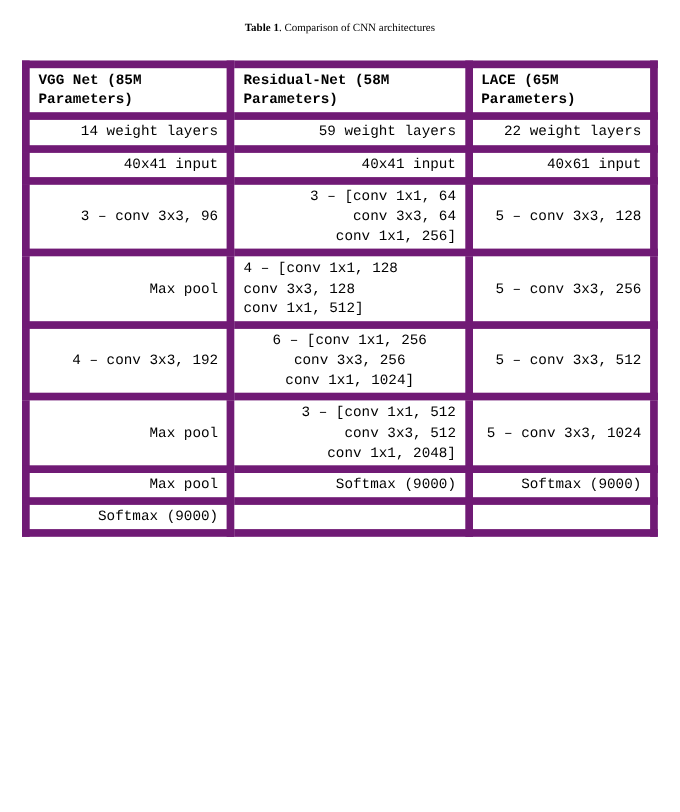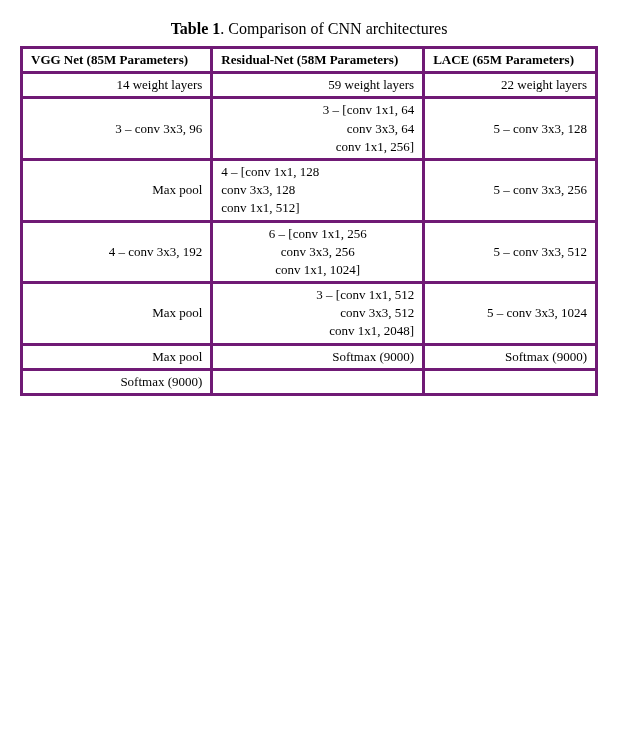--- a/index.html
+++ b/index.html
@@ -14,40 +14,41 @@
       width: 618px;
       min-height: 738px;
     }
 
     .page-container {
       width: 580px;
     }
 
     .table-title {
       text-align: center;
-      font-size: 16px;
-      margin-bottom: 8px;
+      font-size: 10px;
+      margin-bottom: 24px;
       font-weight: normal;
     }
 
     .table-title span.bold {
       font-weight: bold;
     }
 
     table {
       width: 100%;
       border-collapse: collapse;
       border: 1.5px solid #000;
     }
 
     th, td {
-      border: 3px solid #701a75;
+      border: 7px solid #701a75;
       padding: 2px 8px;
       vertical-align: middle;
       line-height: 1.4;
+      font-family: Liberation Mono, monospace;
     }
 
     thead th {
       font-weight: bold;
       text-align: left;
       vertical-align: middle;
       background: #fff;
     }
 
     tbody td {
@@ -71,20 +72,25 @@
         <th>LACE  (65M Parameters)</th>
       </tr>
     </thead>
     <tbody id="table-body">
     <tr>
           <td>14 weight layers</td>
           <td>59 weight layers</td>
           <td>22 weight layers</td>
         </tr>
         <tr>
+          <td>40x41 input</td>
+          <td>40x41 input</td>
+          <td>40x61 input</td>
+        </tr>
+        <tr>
           <td>3 – conv 3x3, 96</td>
           <td style="text-align: right;">3 – [conv 1x1, 64<br>conv 3x3, 64<br>conv 1x1, 256]</td>
           <td>5 – conv 3x3, 128</td>
         </tr>
         <tr>
           <td>Max pool</td>
           <td style="text-align: left;">4 – [conv 1x1, 128<br>conv 3x3, 128<br>conv 1x1, 512]</td>
           <td>5 – conv 3x3, 256</td>
         </tr>
         <tr>

